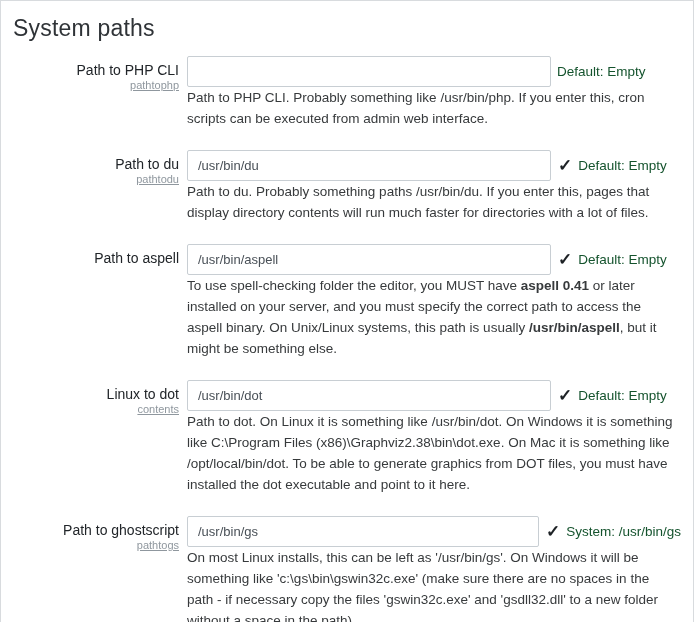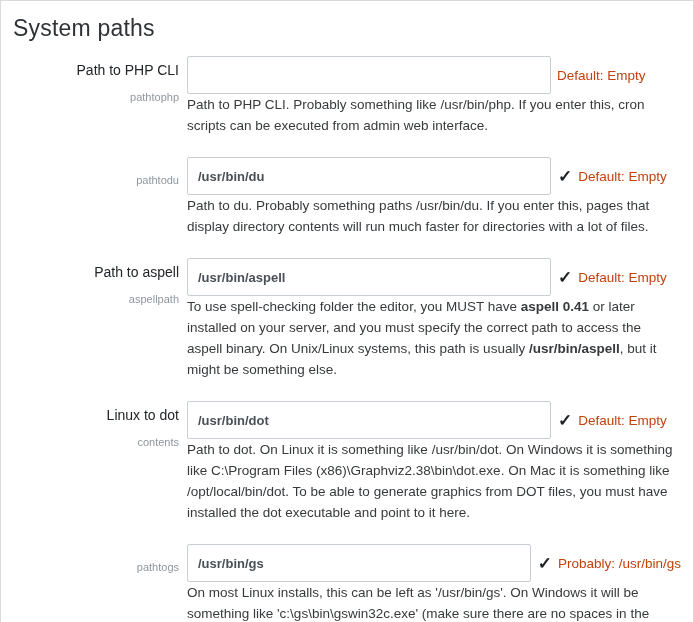--- a/index.html
+++ b/index.html
@@ -37,54 +37,54 @@
     padding-top: 5px;
   }
   .setting-label {
     font-size: 14px;
     color: #212529;
     line-height: 1.3;
   }
   .setting-code {
     font-size: 11px;
     color: #8f979e;
-    margin-top: 12px;
+    margin-top: 0;
+    text-decoration: underline;
   }
   .content-col {
     flex: 1;
     margin-left: 8px;
     min-width: 0;
   }
   .input-line {
     display: flex;
     align-items: center;
   }
   .setting-input {
     width: 364px;
-    height: 38px;
+    height: 31px;
     border: 1px solid #c8ced3;
     border-radius: 2px;
     padding: 0 10px;
     font-family: "Liberation Sans", sans-serif;
     font-size: 13px;
     color: #495057;
     background: #fff;
     outline: none;
-    font-weight: bold;
   }
   .check-icon {
     font-size: 17px;
     font-weight: 700;
     color: #1d2125;
     margin-left: 7px;
     line-height: 1;
   }
   .default-text {
     font-size: 13.5px;
-    color: #c2410c;
+    color: #14532d;
     margin-left: 6px;
     white-space: nowrap;
   }
   .setting-desc {
     font-size: 13.5px;
     line-height: 21px;
     color: #373a3c;
     max-width: 492px;
   }
   .setting-desc b { font-weight: 700; }
@@ -106,36 +106,36 @@
         <input type="text" class="setting-input" style="">
 
         <span class="default-text">Default: Empty</span>
       </div>
       <div class="setting-desc"><span>Path to PHP CLI. Probably something like /usr/bin/php. If you enter this, cron scripts can be executed from admin web interface.</span></div>
     </div>
   </div>
 
   <div class="setting-row">
     <div class="label-col">
+      <div class="setting-label">Path to du</div>
       <div class="setting-code">pathtodu</div>
     </div>
     <div class="content-col">
       <div class="input-line">
         <input type="text" class="setting-input" value="/usr/bin/du" style="">
         <span class="check-icon">✓</span>
         <span class="default-text">Default: Empty</span>
       </div>
       <div class="setting-desc"><span>Path to du. Probably something paths /usr/bin/du. If you enter this, pages that display directory contents will run much faster for directories with a lot of files.</span></div>
     </div>
   </div>
 
   <div class="setting-row">
     <div class="label-col">
       <div class="setting-label">Path to aspell</div>
-      <div class="setting-code">aspellpath</div>
     </div>
     <div class="content-col">
       <div class="input-line">
         <input type="text" class="setting-input" value="/usr/bin/aspell" style="">
         <span class="check-icon">✓</span>
         <span class="default-text">Default: Empty</span>
       </div>
       <div class="setting-desc"><span>To use spell-checking folder the editor, you MUST have </span><b>aspell 0.41</b><span> or later installed on your server, and you must specify the correct path to access the aspell binary. On Unix/Linux systems, this path is usually </span><b>/usr/bin/aspell</b><span>, but it might be something else.</span></div>
     </div>
   </div>
@@ -150,27 +150,28 @@
         <input type="text" class="setting-input" value="/usr/bin/dot" style="">
         <span class="check-icon">✓</span>
         <span class="default-text">Default: Empty</span>
       </div>
       <div class="setting-desc"><span>Path to dot. On Linux it is something like /usr/bin/dot. On Windows it is something like C:\Program Files (x86)\Graphviz2.38\bin\dot.exe. On Mac it is something like /opt/local/bin/dot. To be able to generate graphics from DOT files, you must have installed the dot executable and point to it here.</span></div>
     </div>
   </div>
 
   <div class="setting-row">
     <div class="label-col">
+      <div class="setting-label">Path to ghostscript</div>
       <div class="setting-code">pathtogs</div>
     </div>
     <div class="content-col">
       <div class="input-line">
         <input type="text" class="setting-input" value="/usr/bin/gs" style="">
         <span class="check-icon">✓</span>
-        <span class="default-text">Probably: /usr/bin/gs</span>
+        <span class="default-text">System: /usr/bin/gs</span>
       </div>
       <div class="setting-desc"><span>On most Linux installs, this can be left as '/usr/bin/gs'. On Windows it will be something like 'c:\gs\bin\gswin32c.exe' (make sure there are no spaces in the path - if necessary copy the files 'gswin32c.exe' and 'gsdll32.dll' to a new folder without a space in the path)</span></div>
     </div>
   </div>
 
 </div>
 
 </div>
 
 </body></html>

